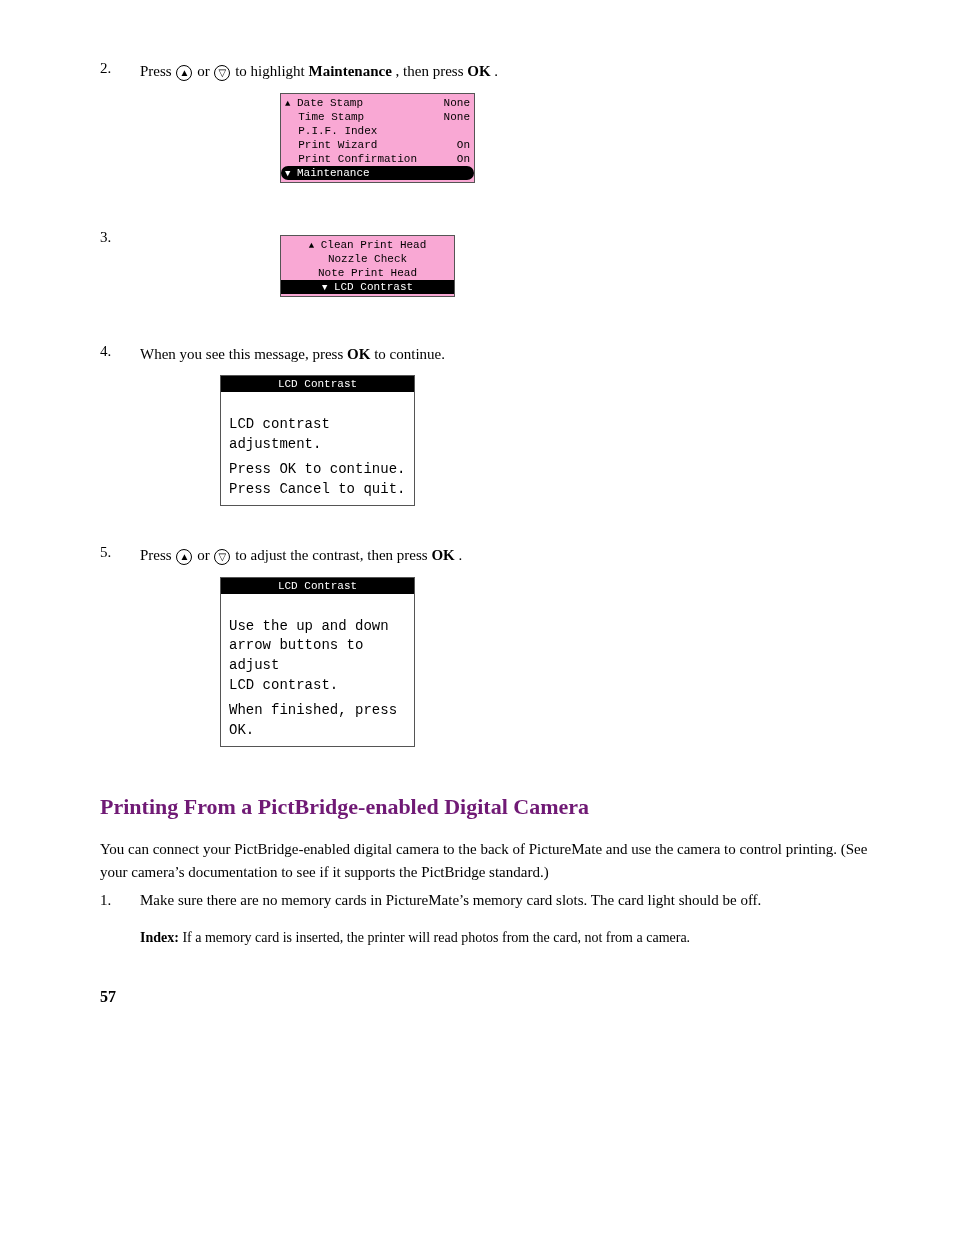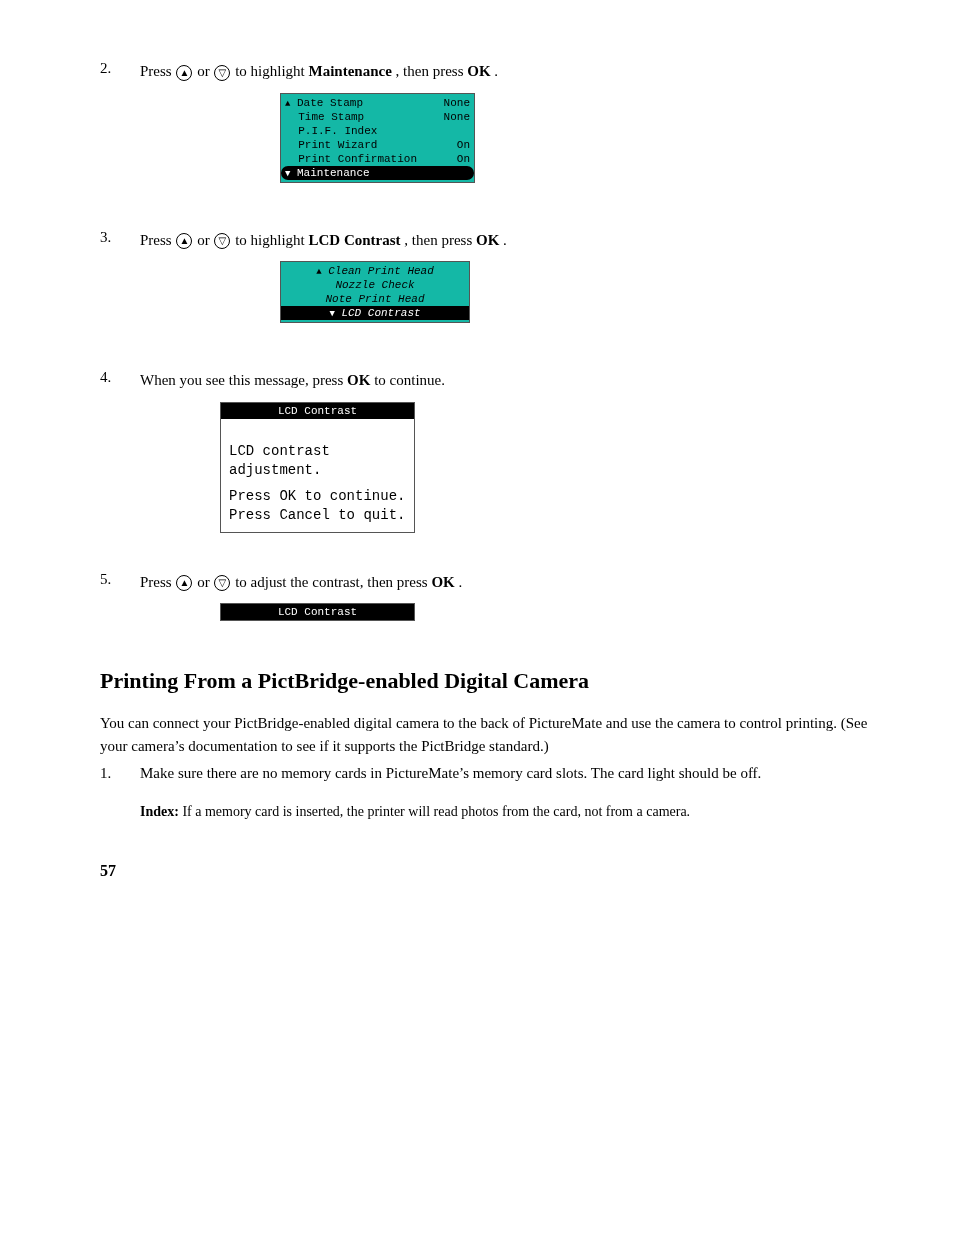--- a/index.html
+++ b/index.html
@@ -45,21 +45,21 @@
       text-align: center;
       line-height: 13px;
       font-size: 10px;
       vertical-align: middle;
       margin: 0 1px;
     }
 
     .screen-img {
       border: 1.5px solid #555;
       display: inline-block;
-      background: #14b8a6;
+      background: #f9a8d4;
       font-family: 'Courier New', monospace;
       font-size: 11px;
       margin-left: 60px;
       margin-bottom: 8px;
     }
 
     
     .screen-menu {
       width: 195px;
       padding: 2px 0;
@@ -73,23 +73,22 @@
     }
 
     .screen-menu .menu-item.highlighted {
       background: #000;
       color: #fff;
       border-radius: 7px;
     }
 
     
     .screen-sub {
-      width: 190px;
+      width: 175px;
       padding: 2px 0;
-      font-style: italic;
     }
 
     .screen-sub .sub-item {
       padding: 1px 8px;
       font-size: 11px;
       text-align: center;
     }
 
     .screen-sub .sub-item.highlighted {
       background: #000;
@@ -115,21 +114,21 @@
       padding: 6px 8px;
       font-size: 14px;
       font-family: Liberation Mono, monospace;
       line-height: 1.4;
       margin-top: 17px;
     }
 
     .section-heading {
       font-size: 22px;
       font-weight: bold;
-      color: #000000;
+      color: #701a75;
       margin-top: 10px;
       line-height: 1.3;
     }
 
     .body-text {
       font-size: 15px;
       line-height: 1.55;
       margin-bottom: 4px;
     }
 
@@ -212,31 +211,20 @@
             <span></span>
         </div>
       </div>
     </div>
   </div>
 </div>
 
 <div class="step">
   <div class="step-number">3.</div>
   <div class="step-content">
-    <div class="step-text">
-      <span>Press</span>
-      <span class="circle-btn">▲</span>
-      <span> or </span>
-      <span class="circle-btn">▽</span>
-      <span> to highlight </span>
-      <span class="bold">LCD Contrast</span>
-      <span>, then press </span>
-      <span class="bold">OK</span>
-      <span>.</span>
-    </div>
     <div class="screen-wrapper">
       <div class="screen-img screen-sub">
         <div class="sub-item"><span style="font-size:9px;">▲</span> Clean Print Head</div>
         <div class="sub-item">Nozzle Check</div>
         <div class="sub-item">Note Print Head</div>
         <div class="sub-item highlighted"><span style="font-size:9px;">▼</span> LCD Contrast</div>
       </div>
     </div>
   </div>
 </div>
@@ -271,20 +259,27 @@
       <span class="circle-btn">▲</span>
       <span> or </span>
       <span class="circle-btn">▽</span>
       <span> to adjust the contrast, then press </span>
       <span class="bold">OK</span>
       <span>.</span>
     </div>
     <div class="screen-wrapper">
       <div class="screen-dialog">
         <div class="dialog-title">LCD Contrast</div>
+        <div class="dialog-body">
+          <div>Use the up and down</div>
+          <div>arrow buttons to adjust</div>
+          <div>LCD contrast.</div>
+          <div style="height:6px;"></div>
+          <div>When finished, press OK.</div>
+        </div>
       </div>
     </div>
   </div>
 </div>
 
 <div style="margin-top: 32px; margin-bottom: 16px;">
   <h2 class="section-heading">Printing From a PictBridge-enabled Digital Camera</h2>
 </div>
 
 <p class="body-text">You can connect your PictBridge-enabled digital camera to the back of PictureMate and use the camera to control printing. (See your camera’s documentation to see if it supports the PictBridge standard.)</p>

